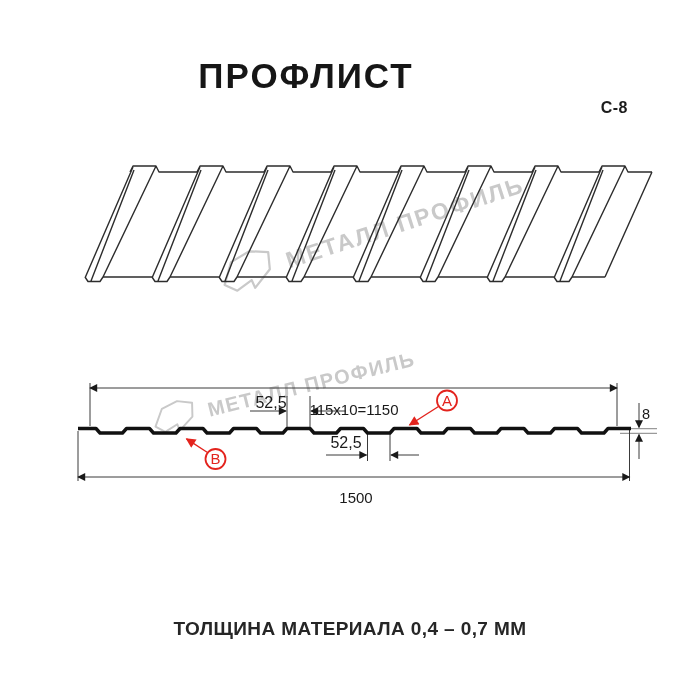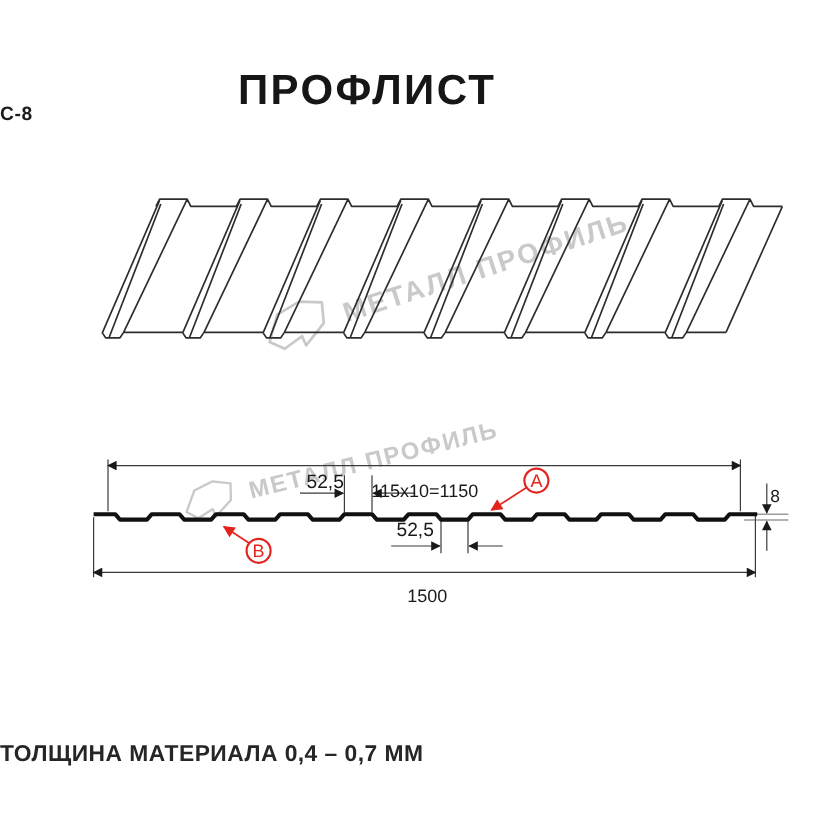--- a/index.html
+++ b/index.html
@@ -7,21 +7,21 @@
     width:700px;height:700px;position:relative;background:#ffffff;
     font-family:"Liberation Sans", sans-serif;overflow:hidden;
   }
   .abs{position:absolute;}
   
   #title{
     left:0;top:56px;width:612px;text-align:center;
     font-size:35px;font-weight:700;letter-spacing:2px;color:#161616;
   }
   #subtitle{
-    left:0;top:87px;width:628px;text-align:left;
+    left:0;top:99px;width:628px;text-align:right;
     font-size:16px;font-weight:700;letter-spacing:.5px;color:#1c1c1c;
   }
   
   .wm{
     position:absolute;display:flex;align-items:center;gap:10px;
     color:#c9c9c9;font-weight:bold;white-space:nowrap;z-index:1;
   }
   .wm svg{flex:0 0 auto;}
   #wm-top{left:220px;top:250px;font-size:23px;letter-spacing:2px;
     transform:rotate(-18deg);transform-origin:30px 28px;}
@@ -36,21 +36,21 @@
   }
   .dim.big{font-size:15px;margin-top:31px;}
   #dim-1150{left:354px;top:370px;}
   #dim-52-top{left:271px;top:394px;}
   #dim-52-bottom{left:346px;top:434px;}
   #dim-8{left:646px;top:406px;font-size:14.5px;}
   #dim-1200{left:356px;top:458px;}
   .red-label{font-size:15px;fill:#e3231d;font-family:"Liberation Sans",sans-serif;}
   
   #caption{
-    left:0;top:618px;width:700px;text-align:left;
+    left:0;top:618px;width:700px;text-align:center;
     font-size:19px;font-weight:700;letter-spacing:.4px;color:#262626;
   }
 </style>
 </head>
 <body>
 
 <div class="abs" id="title">ПРОФЛИСТ</div>
 <div class="abs" id="subtitle">С-8</div>
 
 <div class="wm" id="wm-top">

